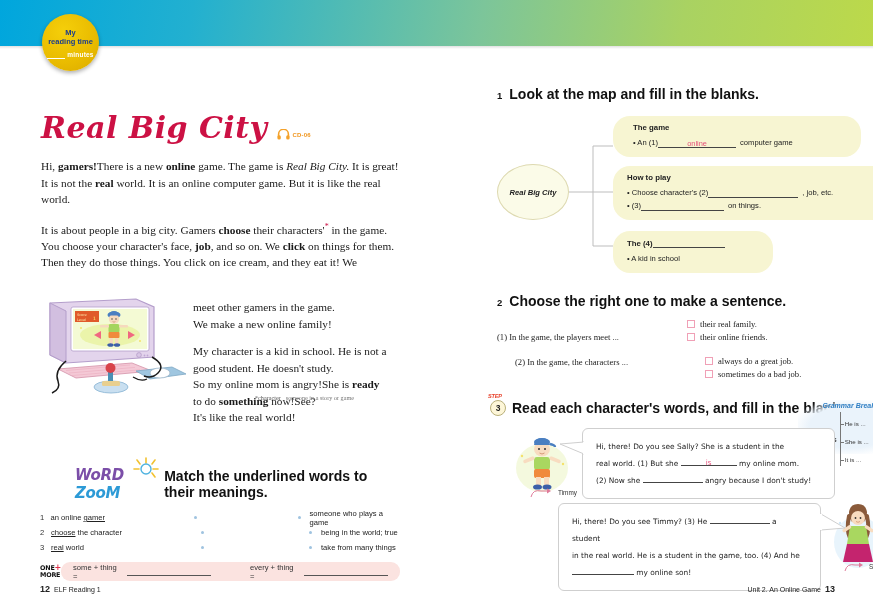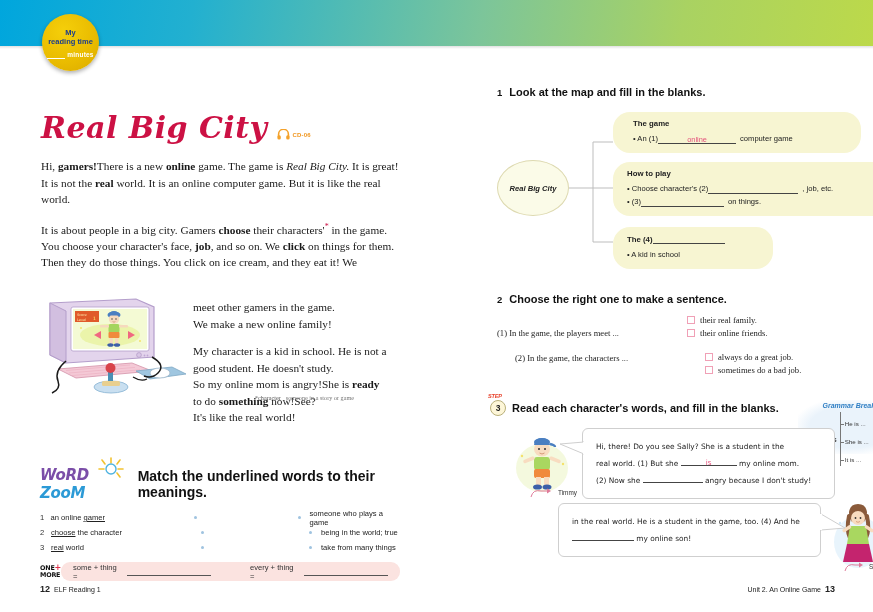--- a/index.html
+++ b/index.html
@@ -86,21 +86,21 @@
   
   .wordzoom { position: absolute; left: 40px; top: 466px; width: 360px; }
   .wz-logo {
     display: inline-block; position: relative;
     font-family: "DejaVu Sans", sans-serif;
     font-size: 15px; font-weight: bold; font-style: italic;
     letter-spacing: -0.3px;
   }
   .wz-logo .wz-a { color: #7b4ea8; }
   .wz-logo .wz-b { color: #2c9ad6; }
-  .wz-head-row { display: flex; align-items: center; gap: 14px; }
+  .wz-head-row { display: flex; align-items: center; gap: 14px; margin-left: 35px; }
   .wz-instr { font-size: 14px; font-weight: bold; color: #111; }
 
   .wz-grid { margin-top: 8px; position: relative; }
   .wz-row { display: flex; align-items: center; height: 15px; font-size: 7.6px; color: #222; }
   .wz-num { width: 11px; color: #333; }
   .wz-left { width: 150px; }
   .wz-left u { text-decoration: underline; }
   .dot { width: 3px; height: 3px; background: #9fc3e0; border-radius: 50%; flex: none; }
   .wz-gapM { width: 105px; }
   .wz-right { margin-left: 9px; }
@@ -132,21 +132,21 @@
     position: absolute; right: 38px; top: 584px;
     font-size: 7px; color: #222;
   }
   .footer-right .pg { font-weight: bold; font-size: 9px; margin-left: 4px; }
 
   
   .right-page { position: absolute; left: 440px; top: 0; width: 433px; height: 612px; }
 
   .ex-head { display: flex; gap: 7px; align-items: baseline; }
   .ex-num { font-size: 9.5px; font-weight: bold; color: #111; }
-  .ex-title { font-size: 11px; font-weight: bold; color: #111; }
+  .ex-title { font-size: 14px; font-weight: bold; color: #111; }
 
   .sec1 { position: absolute; left: 57px; top: 86px; width: 360px; }
 
   
   .map { position: relative; margin-top: 14px; height: 150px; }
   .map-center {
     position: absolute; left: 0px; top: 48px;
     width: 72px; height: 56px; border-radius: 50%;
     background: #fbfbe8; border: 1px solid #ddd9b0;
     display: flex; align-items: center; justify-content: center;
@@ -575,20 +575,25 @@
         <span class="bl b2"></span>
         <span>angry because I don't study!</span>
       </div>
     </div>
     <svg style="position:absolute; left:68px; top:40px;" width="28" height="16">
       <path d="M26 14 L2 4 L26 2" fill="#fff" stroke="#cfcfcf" stroke-width="1"></path>
       <path d="M26 2 L26 14" stroke="#fff" stroke-width="2"></path>
     </svg>
 
     <div class="bubble bubble2">
+      <div>
+        <span>Hi, there! Do you see Timmy? (3) He</span>
+        <span class="bl b3"></span>
+        <span>a student</span>
+      </div>
       <div>in the real world. He is a student in the game, too. (4) And he</div>
       <div>
         <span class="bl b4"></span>
         <span>my online son!</span>
       </div>
     </div>
     <svg style="position:absolute; left:329px; top:112px;" width="28" height="20">
       <path d="M2 2 L26 16 L2 18" fill="#fff" stroke="#cfcfcf" stroke-width="1"></path>
       <path d="M2 2 L2 18" stroke="#fff" stroke-width="2"></path>
     </svg>

